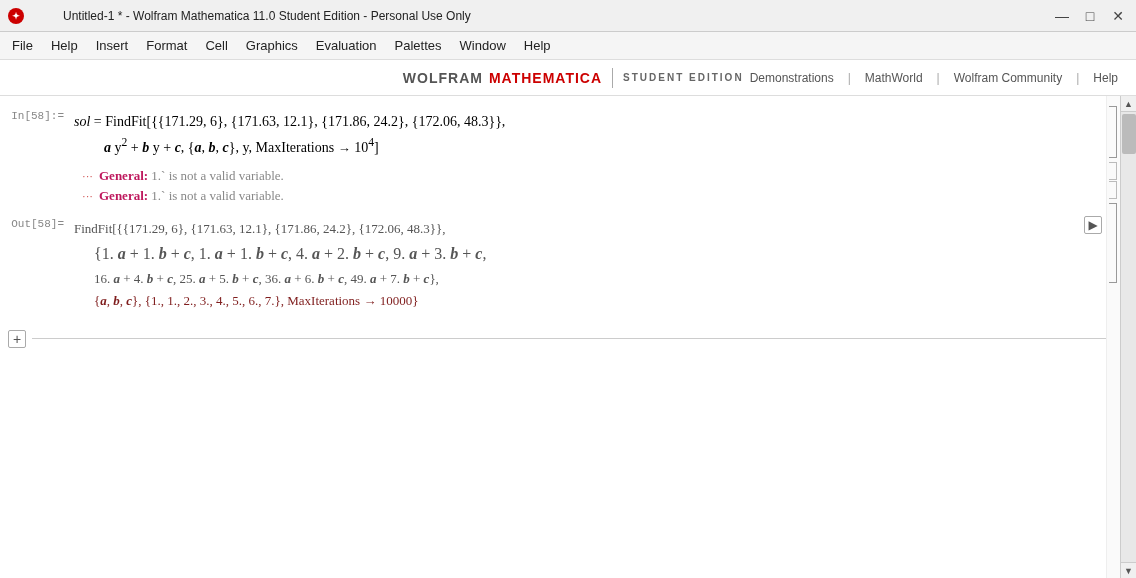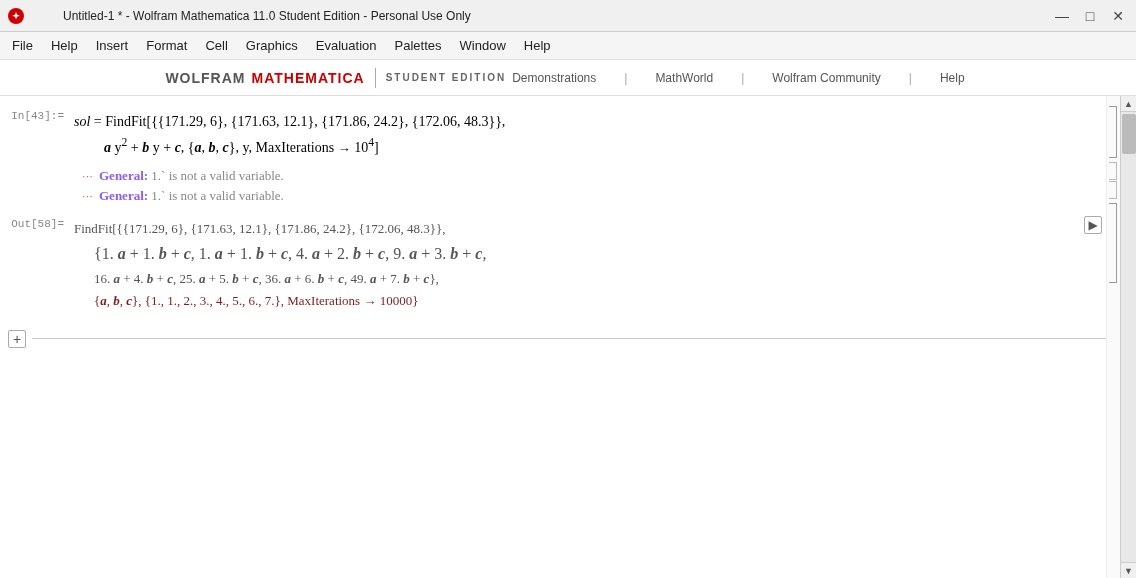--- a/index.html
+++ b/index.html
@@ -79,21 +79,21 @@
       cursor: pointer;
       border-radius: 2px;
     }
 
     
     .brand-bar {
       background: #fff;
       height: 36px;
       display: flex;
       align-items: center;
-      justify-content: center;
+      justify-content: flex-end;
       padding: 0 12px;
       border-bottom: 1px solid #ddd;
     }
     .brand-left {
       display: flex;
       align-items: center;
       gap: 0;
     }
     .brand-wolfram {
       font-size: 14px;
@@ -119,21 +119,21 @@
     .brand-edition {
       font-size: 10px;
       font-weight: 600;
       color: #666;
       letter-spacing: 2px;
       text-transform: uppercase;
     }
     .brand-right {
       display: flex;
       align-items: center;
-      gap: 22px;
+      gap: 8px;
       font-size: 12px;
       color: #555;
     }
     .brand-link {
       color: #555;
       cursor: pointer;
       padding: 0 6px;
     }
     .brand-sep {
       color: #aaa;
@@ -203,21 +203,21 @@
       display: flex;
       align-items: center;
       gap: 6px;
     }
     .warning-icon {
       color: #cc4444;
       font-size: 11px;
     }
     .warning-bold {
       font-weight: bold;
-      color: #8b5cf6;
+      color: #be185d;
     }
 
     
     .output-cell .cell-label {
       color: #888;
     }
     .output-cell .cell-body {
       font-size: 13px;
       color: #555;
       line-height: 1.65;
@@ -360,21 +360,21 @@
   </div>
 </div>
 
 <div class="notebook-container">
   <div class="notebook-main">
 
     <div class="notebook-content">
 
       <div class="cell-row input-cell">
         <div class="cell-label">
-          <span>In[43]:=</span>
+          <span>In[58]:=</span>
         </div>
         <div class="cell-body">
           <div class="input-line">
             <span style="font-style:italic;">sol</span> <span>=</span> <span>FindFit[{{171.29, 6}, {171.63, 12.1}, {171.86, 24.2}, {172.06, 48.3}},</span>
           </div>
           <div class="input-line" style="padding-left:30px;">
             <span><span class="bold-italic">a</span> y<sup>2</sup> + <span class="bold-italic">b</span> y + <span class="bold-italic">c</span>, {<span class="bold-italic">a</span>, <span class="bold-italic">b</span>, <span class="bold-italic">c</span>}, y, MaxIterations <span class="arrow">→</span> 10<sup>4</sup>]</span>
           </div>
         </div>
       </div>

